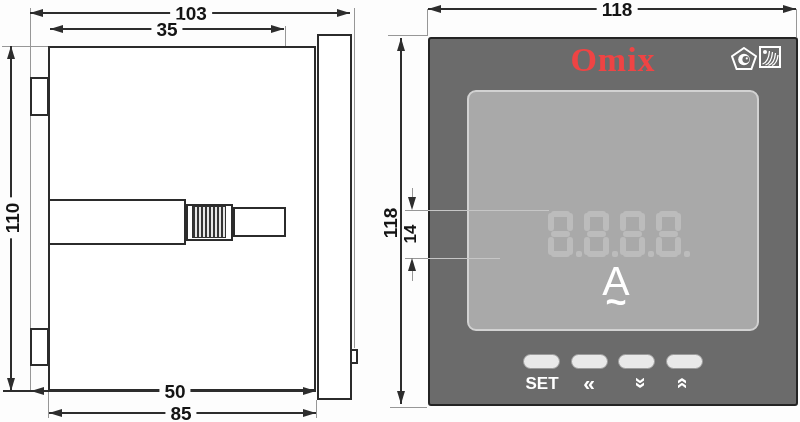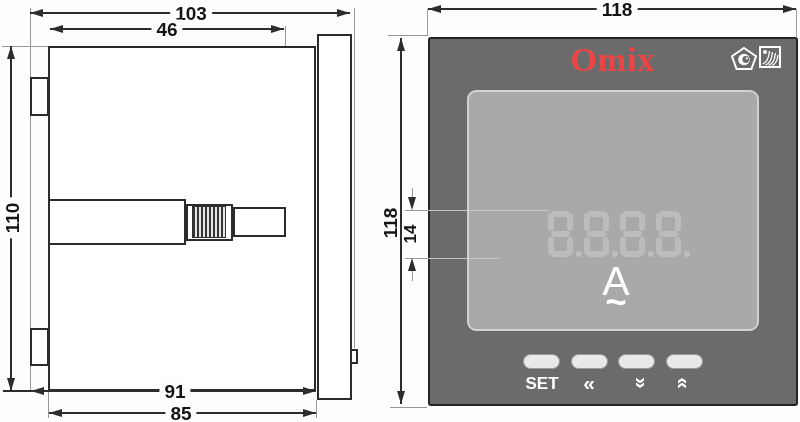--- a/index.html
+++ b/index.html
@@ -71,41 +71,41 @@
     <div class="thin" style="left:316px;top:400px;width:1px;height:18px;"></div>
 
     <div class="ln" style="left:30px;top:12px;width:320px;height:2px;"></div>
     <div class="arr arr-l" style="left:30px;top:9px;"></div>
     <div class="arr arr-r" style="left:337px;top:9px;"></div>
     <div class="dim" style="left:191px;top:13px;">103</div>
 
     <div class="ln" style="left:50px;top:28px;width:234px;height:2px;"></div>
     <div class="arr arr-l" style="left:50px;top:25px;"></div>
     <div class="arr arr-r" style="left:271px;top:25px;"></div>
-    <div class="dim" style="left:167px;top:29px;">46</div>
+    <div class="dim" style="left:167px;top:29px;">35</div>
 
     <div class="ln" style="left:10px;top:46px;width:2px;height:345px;"></div>
     <div class="arr arr-u" style="left:7px;top:46px;"></div>
     <div class="arr arr-d" style="left:7px;top:378px;"></div>
     <div class="dim rot" style="left:12px;top:218px;">110</div>
 
     <div class="shape" style="left:48px;top:46px;width:268px;height:345px;"></div>
     <div class="shape" style="left:30px;top:77px;width:19px;height:39px;"></div>
     <div class="shape" style="left:30px;top:328px;width:19px;height:38px;"></div>
     <div class="shape" style="left:48px;top:199px;width:138px;height:46px;"></div>
     <div class="shape" style="left:186px;top:204px;width:47px;height:37px;"></div>
     <div id="knurl"></div>
     <div class="shape" style="left:233px;top:207px;width:53px;height:30px;"></div>
     <div class="shape" style="left:317px;top:34px;width:35px;height:366px;"></div>
     <div class="shape" style="left:350px;top:349px;width:8px;height:15px;border-width:2px;"></div>
 
     <div class="ln" style="left:3px;top:390px;width:313px;height:2px;"></div>
     <div class="arr arr-l" style="left:31px;top:387px;"></div>
     <div class="arr arr-r" style="left:303px;top:387px;"></div>
-    <div class="dim" style="left:175px;top:391px;">91</div>
+    <div class="dim" style="left:175px;top:391px;">50</div>
 
     <div class="ln" style="left:49px;top:412px;width:267px;height:2px;"></div>
     <div class="arr arr-l" style="left:49px;top:409px;"></div>
     <div class="arr arr-r" style="left:303px;top:409px;"></div>
     <div class="dim" style="left:181px;top:413px;">85</div>
   </div>
 
   <div>
 
     <div class="thin" style="left:427px;top:9px;width:1px;height:27px;"></div>

